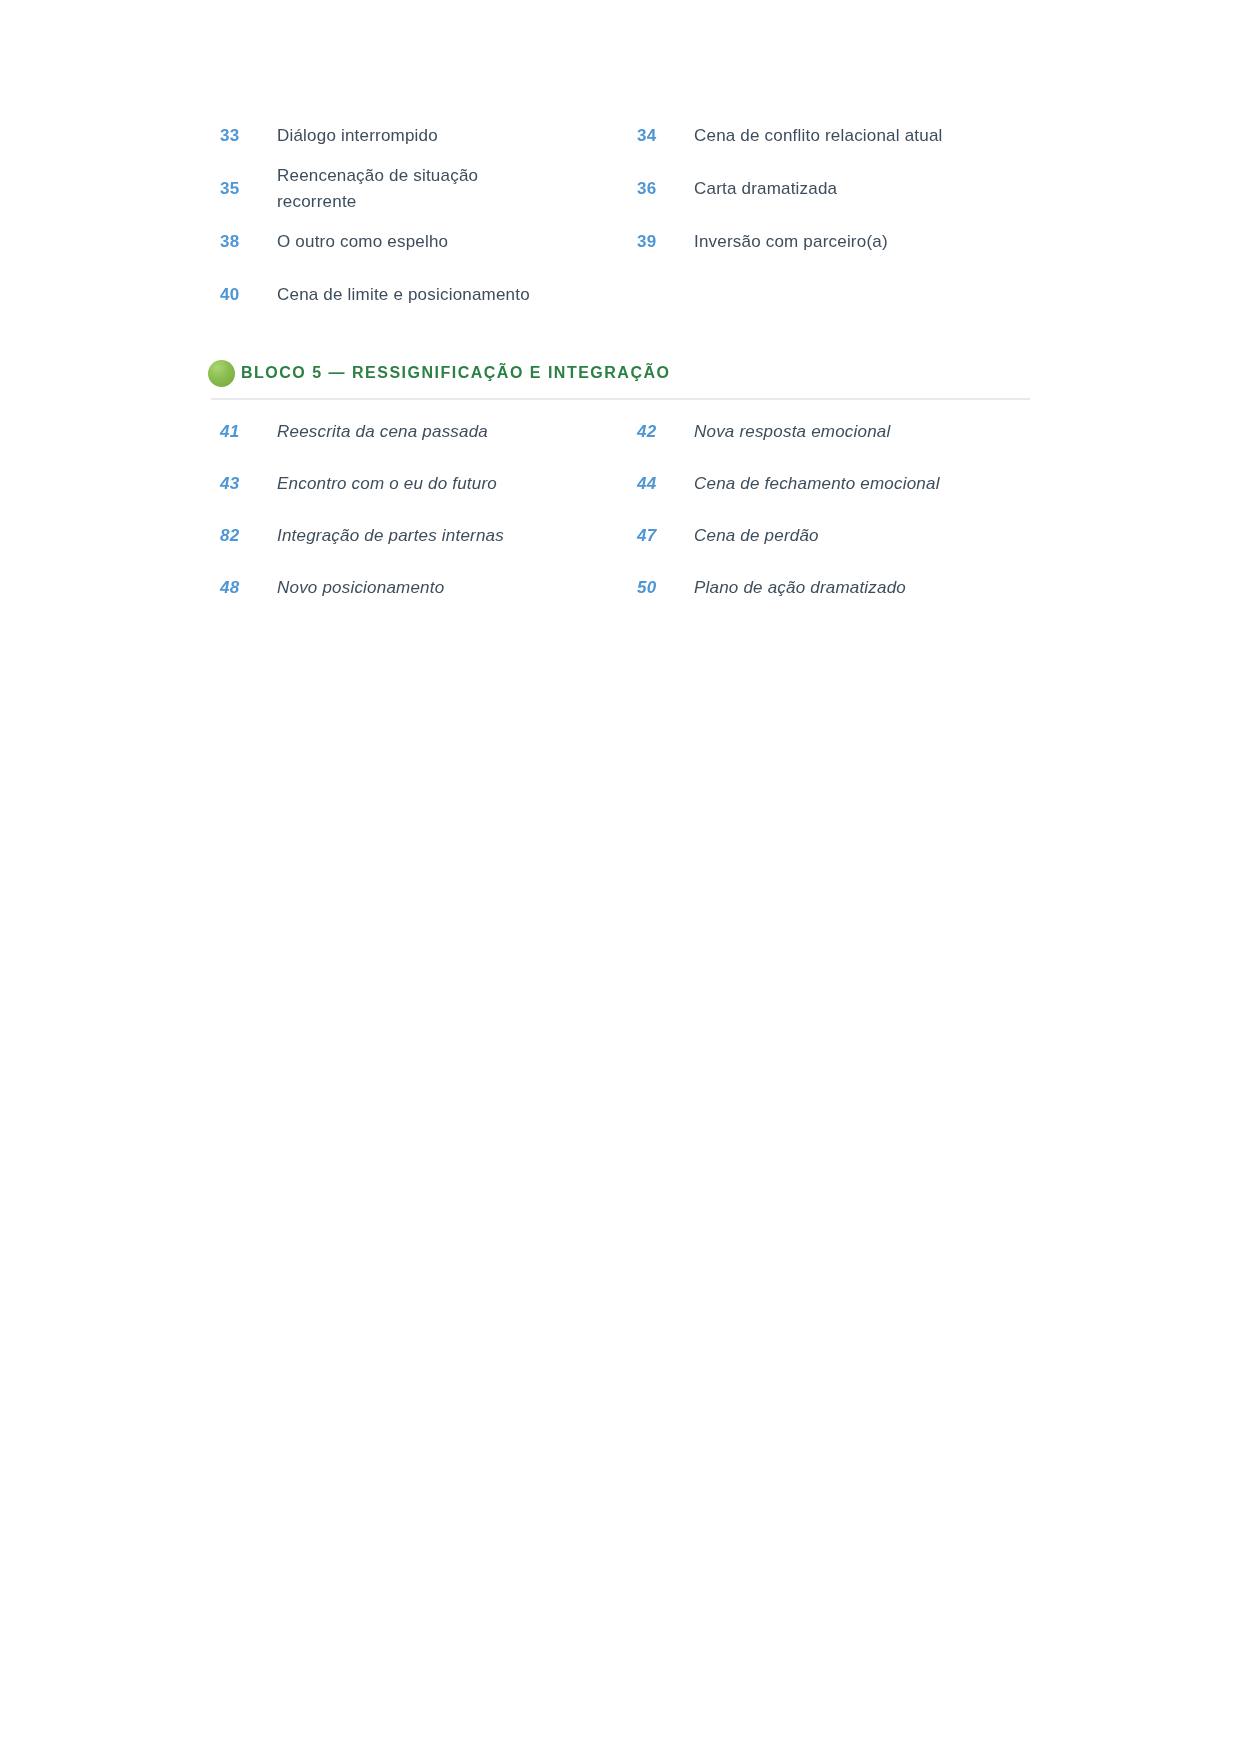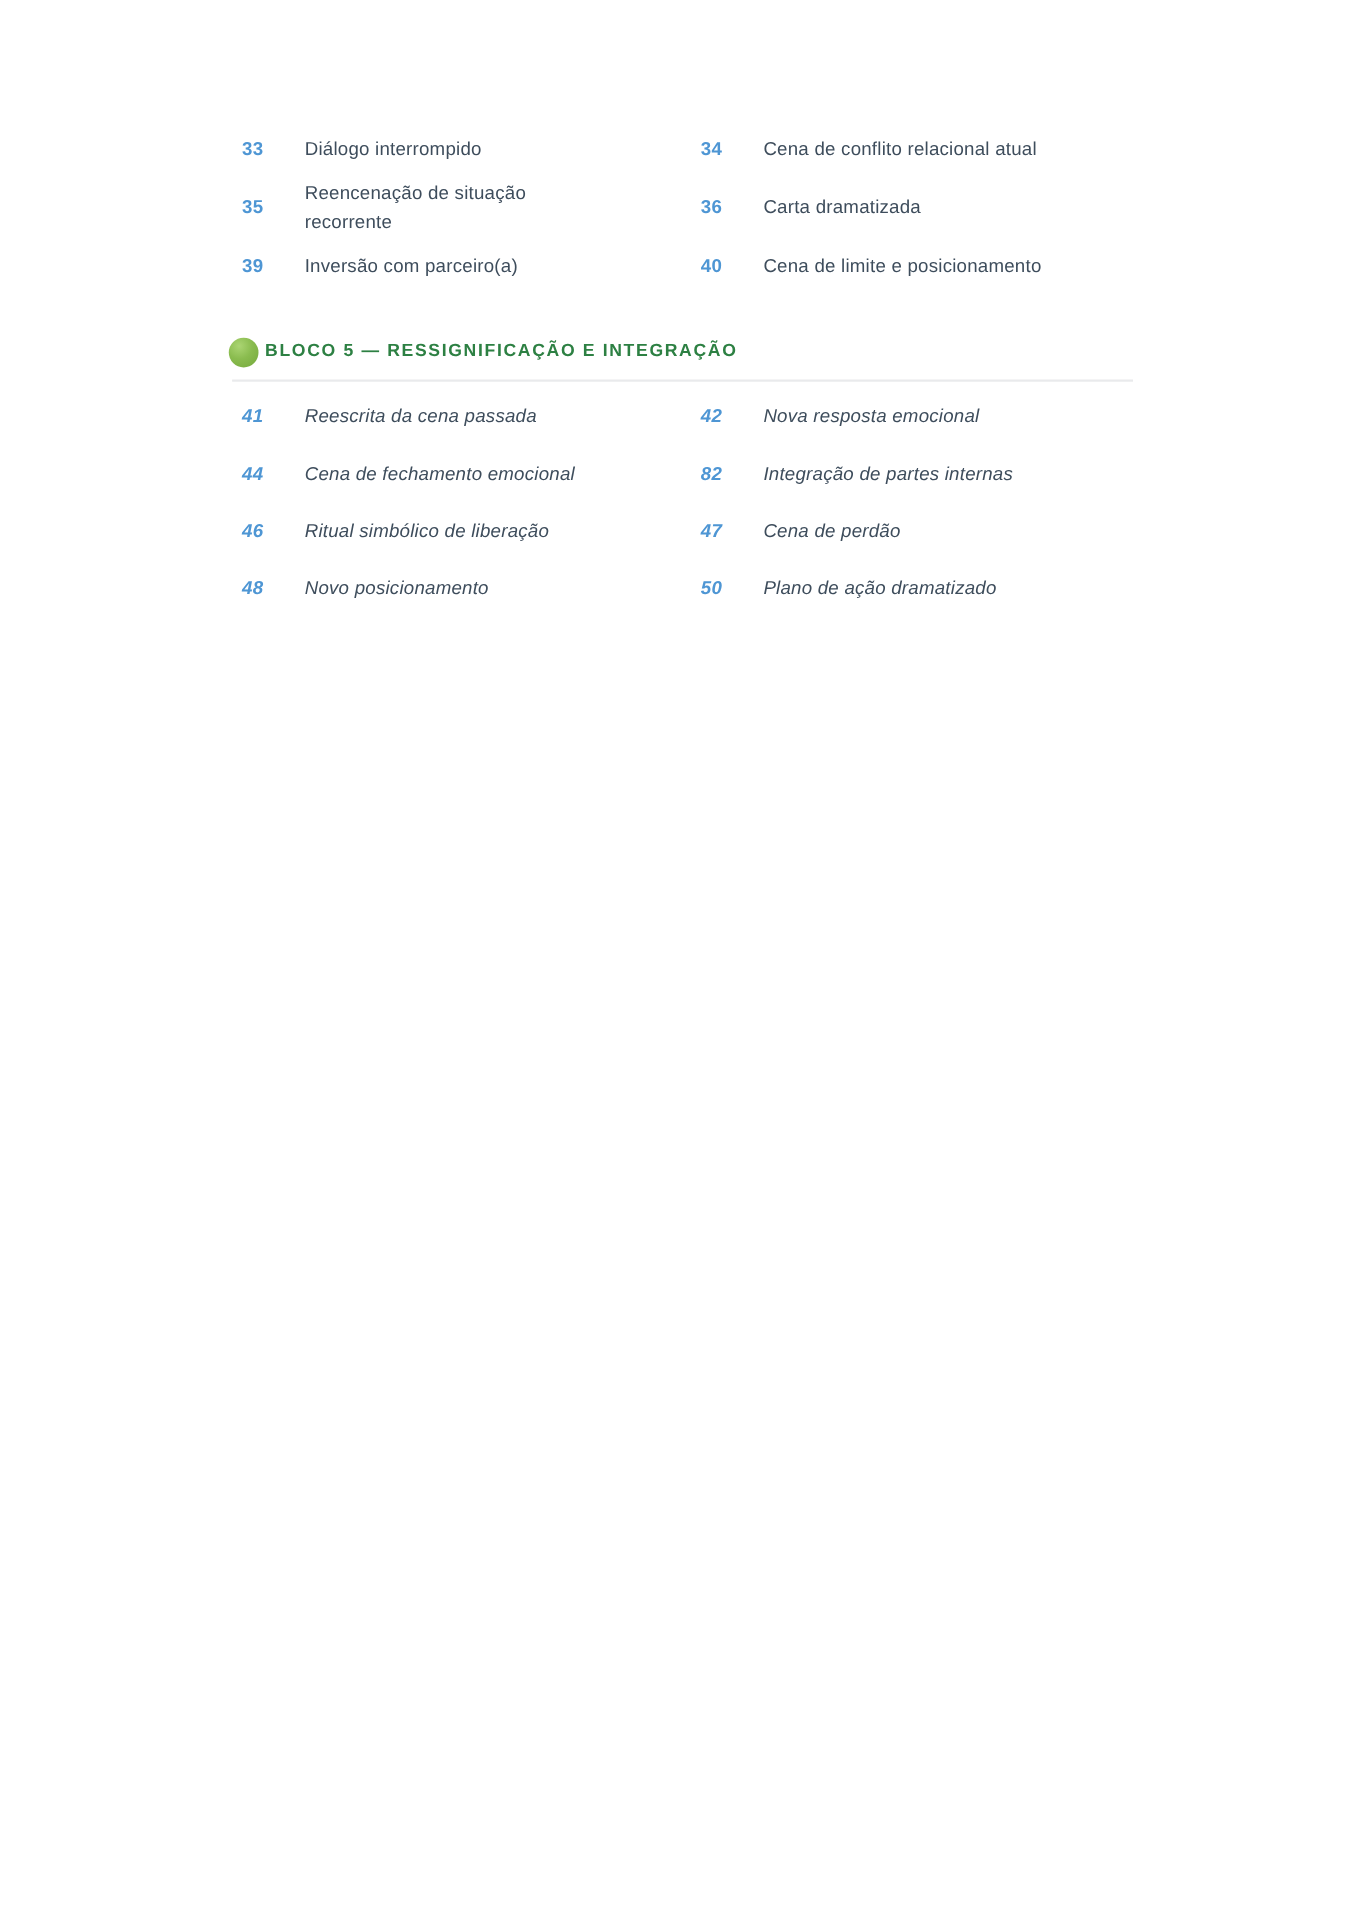--- a/index.html
+++ b/index.html
@@ -103,20 +103,24 @@
     <div class="toc-item">
       <span class="num">35</span>
       <span class="label">Reencenação de situação
 recorrente</span>
     </div>
     <div class="toc-item">
       <span class="num">36</span>
       <span class="label">Carta dramatizada</span>
     </div>
     <div class="toc-item">
+      <span class="num">38</span>
+      <span class="label">O outro como espelho</span>
+    </div>
+    <div class="toc-item">
       <span class="num">39</span>
       <span class="label">Inversão com parceiro(a)</span>
     </div>
     <div class="toc-item">
       <span class="num">40</span>
       <span class="label">Cena de limite e posicionamento</span>
     </div>
   </section>
 
   <header class="section-header">
@@ -129,30 +133,30 @@
   <section class="toc-list list-bottom">
     <div class="toc-item">
       <span class="num">41</span>
       <span class="label">Reescrita da cena passada</span>
     </div>
     <div class="toc-item">
       <span class="num">42</span>
       <span class="label">Nova resposta emocional</span>
     </div>
     <div class="toc-item">
+      <span class="num">43</span>
+      <span class="label">Encontro com o eu do futuro</span>
+    </div>
+    <div class="toc-item">
       <span class="num">44</span>
       <span class="label">Cena de fechamento emocional</span>
     </div>
     <div class="toc-item">
       <span class="num">82</span>
       <span class="label">Integração de partes internas</span>
-    </div>
-    <div class="toc-item">
-      <span class="num">46</span>
-      <span class="label">Ritual simbólico de liberação</span>
     </div>
     <div class="toc-item">
       <span class="num">47</span>
       <span class="label">Cena de perdão</span>
     </div>
     <div class="toc-item">
       <span class="num">48</span>
       <span class="label">Novo posicionamento</span>
     </div>
     <div class="toc-item">

